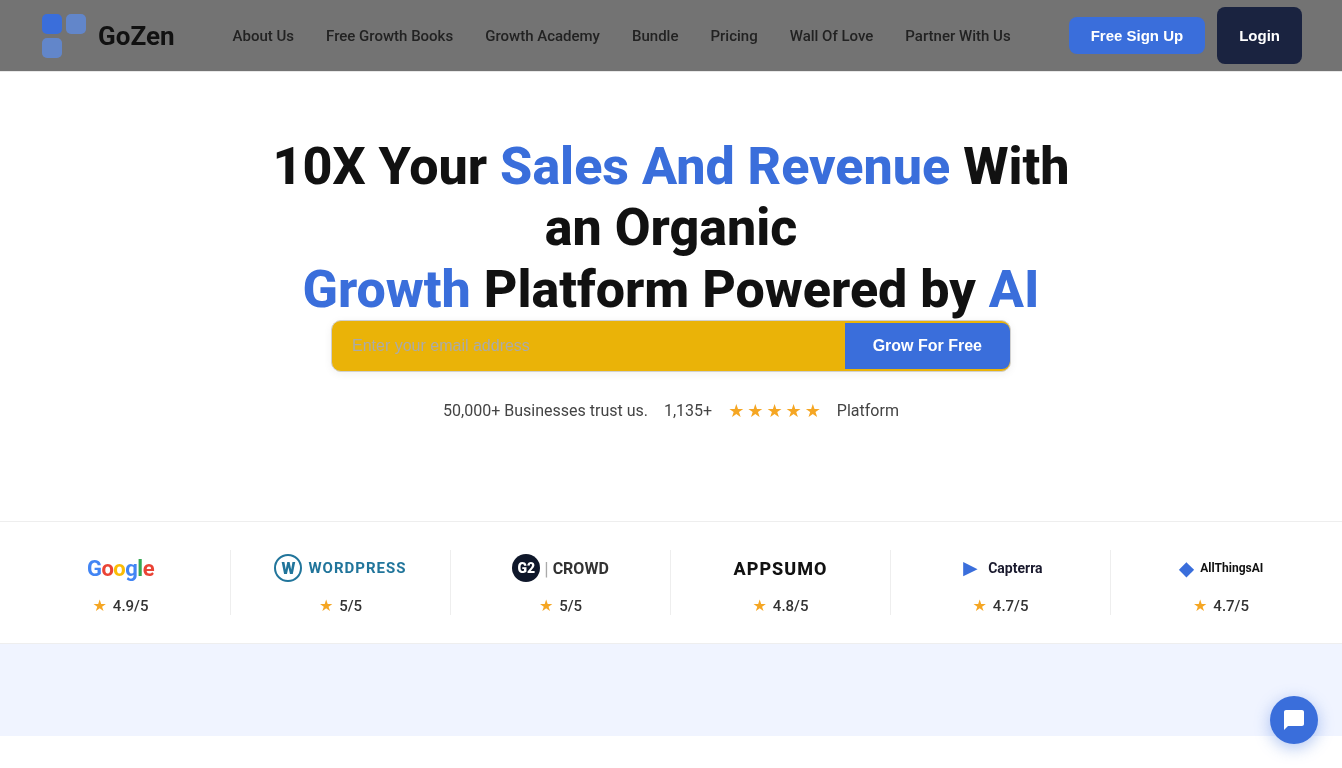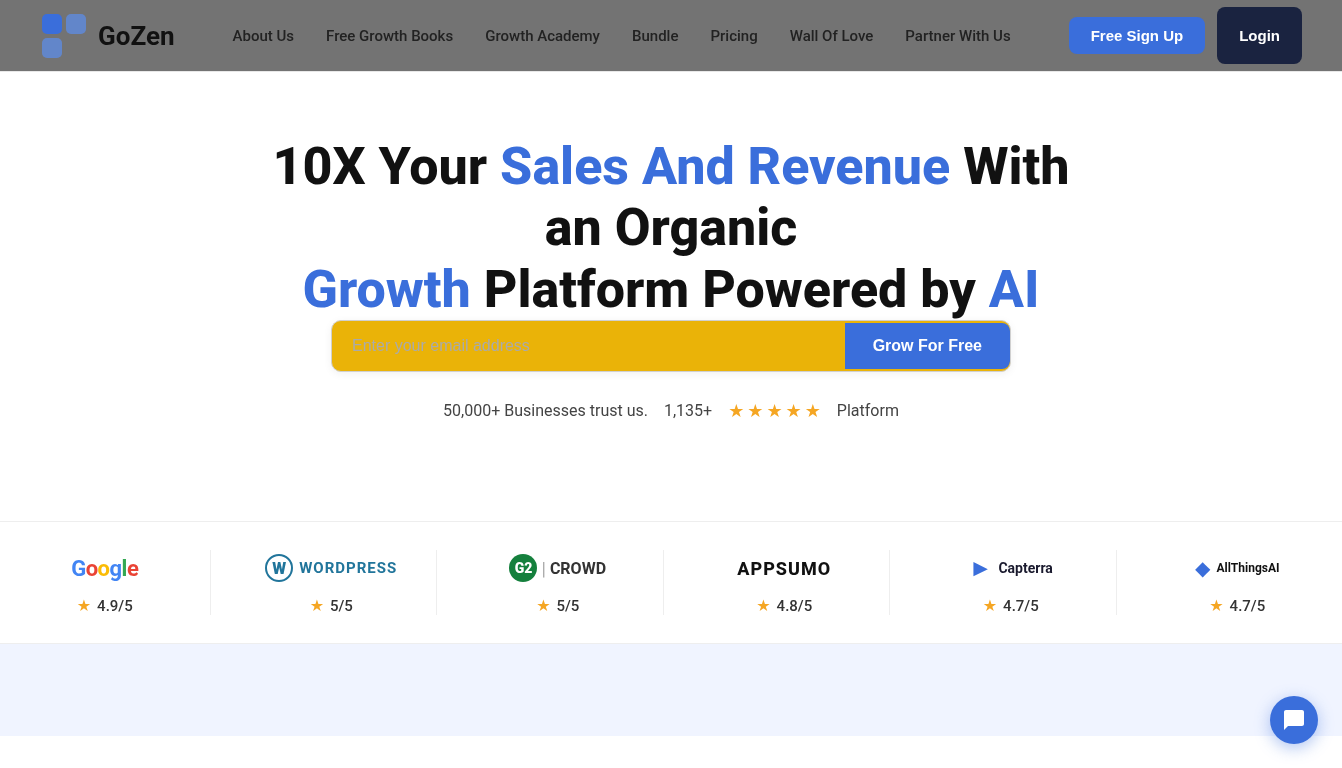--- a/index.html
+++ b/index.html
@@ -68,21 +68,21 @@
     .trust {
       text-align: center; font-size: 16px; color: #444; margin-bottom: 52px;
       display: flex; align-items: center; justify-content: center; gap: 16px;
     }
     .trust .stars { display: inline-flex; gap: 3px; }
     .star { color: #f5a623; font-size: 18px; }
 
     
     .ratings-strip {
       display: flex; align-items: center; justify-content: center;
-      gap: 16px; border-top: 1px solid #eee; border-bottom: 1px solid #eee;
+      gap: 0; border-top: 1px solid #eee; border-bottom: 1px solid #eee;
       padding: 28px 0; background: #fff;
     }
     .rating-item {
       display: flex; flex-direction: column; align-items: center; gap: 10px;
       flex: 1; max-width: 220px;
       border-right: 1px solid #eee; padding: 0 24px;
     }
     .rating-item:last-child { border-right: none; }
     .rating-logo { height: 36px; display: flex; align-items: center; }
     .rating-score { display: flex; align-items: center; gap: 6px; font-size: 15px; color: #333; font-weight: 500; }
@@ -99,21 +99,21 @@
     .wp-logo { display: flex; align-items: center; gap: 6px; }
     .wp-circle {
       width: 28px; height: 28px; border-radius: 50%; border: 2px solid #21759b;
       display: flex; align-items: center; justify-content: center;
       font-size: 16px; color: #21759b; font-weight: 900;
     }
     .wp-text { font-size: 15px; font-weight: 700; color: #21759b; text-transform: uppercase; letter-spacing: 1px; }
 
     
     .g2-logo { display: flex; align-items: center; gap: 4px; }
-    .g2-badge { width: 28px; height: 28px; background: #15803d; border-radius: 50%; display: flex; align-items: center; justify-content: center; color: #fff; font-weight: 900; font-size: 14px; }
+    .g2-badge { width: 28px; height: 28px; background: #0f172a; border-radius: 50%; display: flex; align-items: center; justify-content: center; color: #fff; font-weight: 900; font-size: 14px; }
     .g2-text { font-size: 16px; font-weight: 700; color: #333; }
     .g2-sep { color: #aaa; font-size: 18px; }
 
     
     .appsumo-logo { font-size: 18px; font-weight: 800; color: #111; letter-spacing: 1px; text-transform: uppercase; }
 
     
     .capterra-logo { display: flex; align-items: center; gap: 6px; }
     .capterra-arrow { font-size: 24px; color: #3a6edb; }
     .capterra-text { font-size: 14px; font-weight: 700; color: #1a1a2e; }

